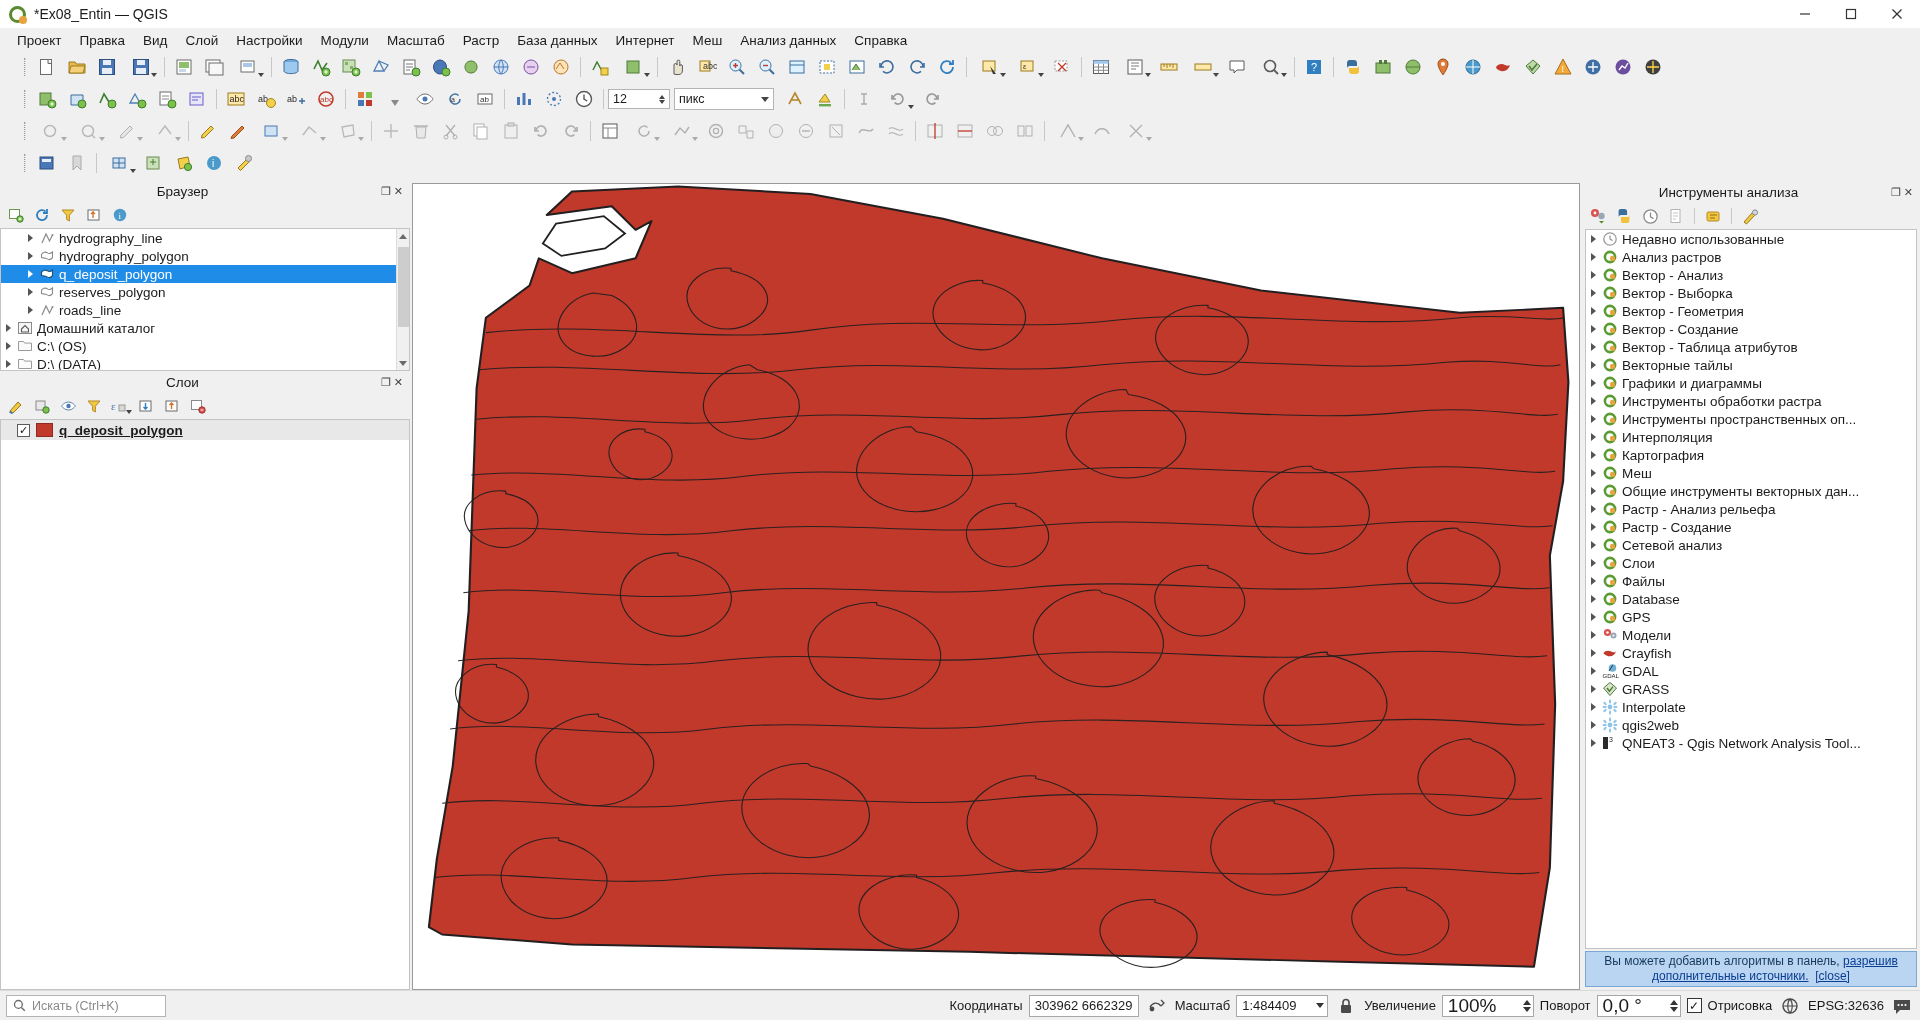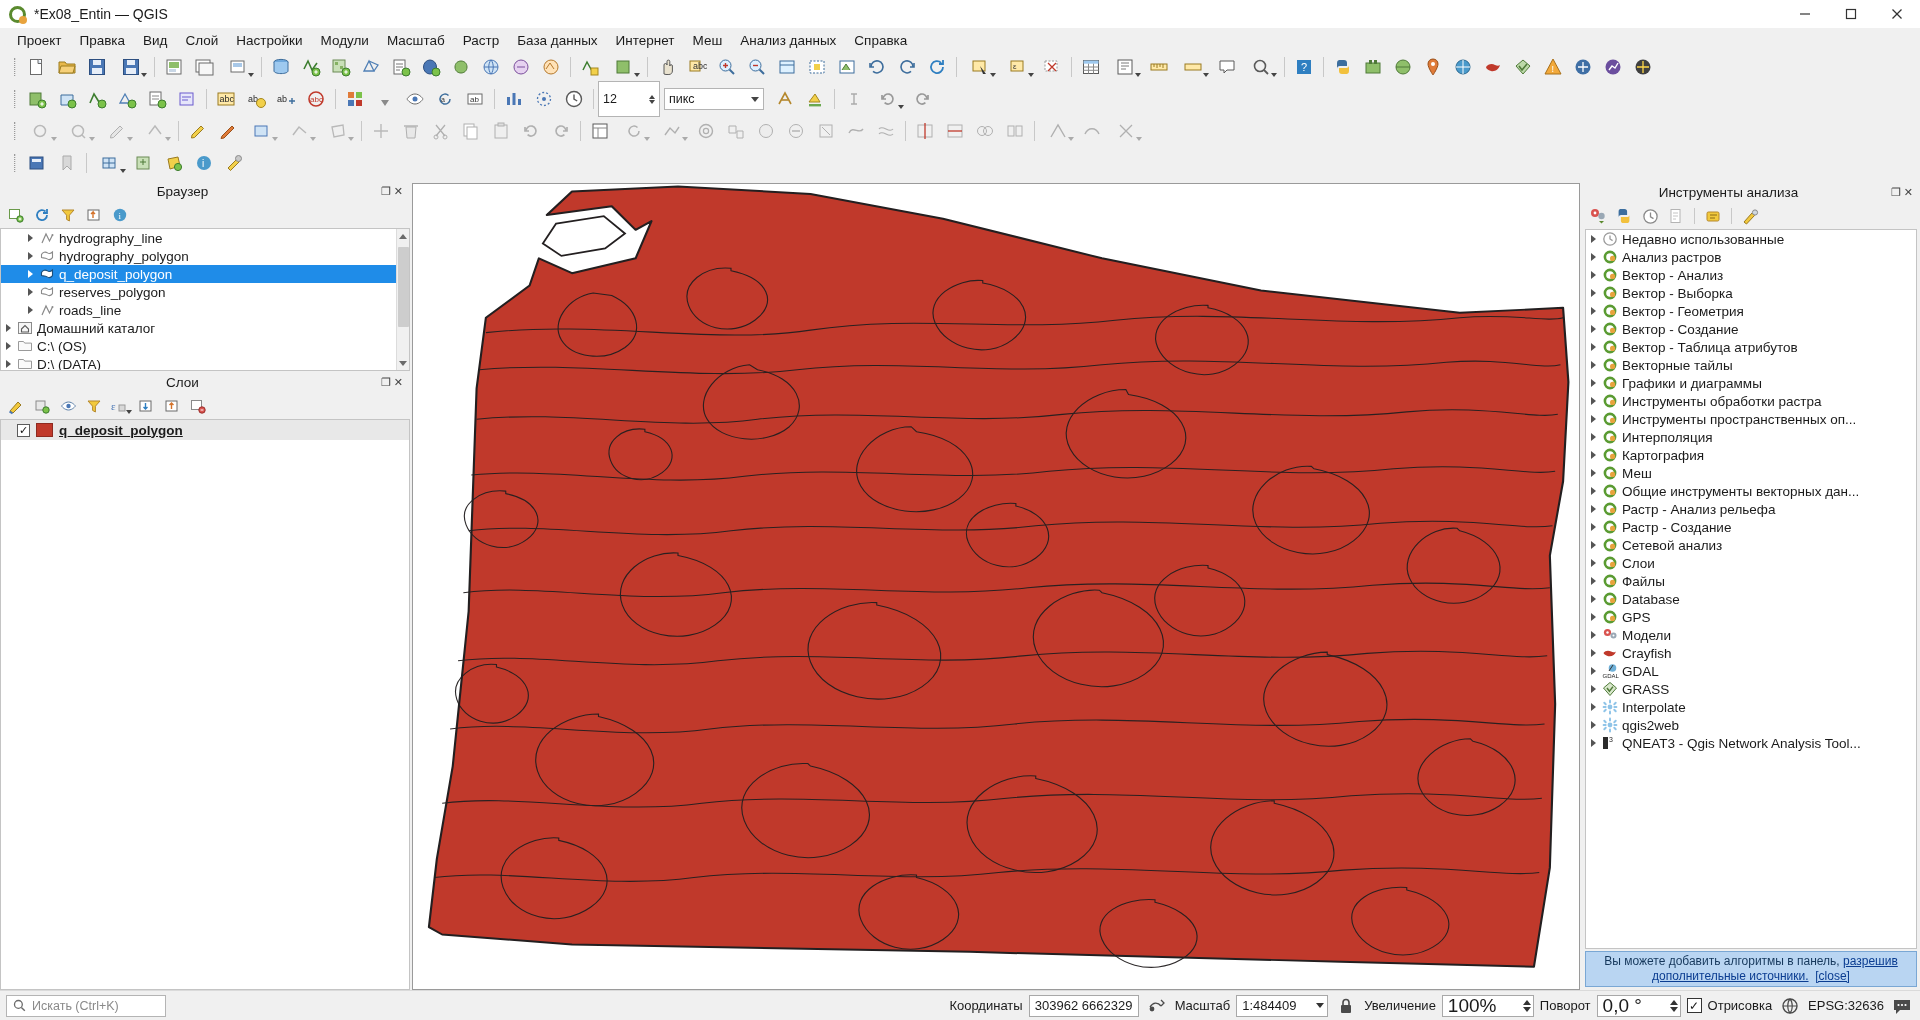--- a/index.html
+++ b/index.html
@@ -22,31 +22,31 @@
   .tb-spacer { flex:1; }
   .tb-btn { width:46px; height:29px; display:flex; align-items:center; justify-content:center; color:#3b3b3b; font-size:15px; }
   .tb-btn svg { display:block; }
 
   
   .menubar { height:22px; flex:0 0 22px; display:flex; align-items:center; background:#f0f0f0; padding-left:8px; }
   .menu-item { padding:2px 9px; font-size:13.5px; color:#1b1b1b; white-space:nowrap; }
 
   
   .toolbars { flex:0 0 auto; background:#f0f0f0; padding-bottom:2px; }
-  .toolrow { height:32px; display:flex; align-items:center; padding-left:8px; }
+  .toolrow { height:32px; display:flex; align-items:center; padding-left:18px; }
   .grip { width:8px; height:22px; margin:0 3px; display:flex; align-items:center; justify-content:center; }
   .grip i { display:block; width:2px; height:18px; border-left:1px dotted #9a9a9a; border-right:1px dotted #d8d8d8; }
   .tbtn { width:30px; height:28px; display:flex; align-items:center; justify-content:center; position:relative; border:1px solid transparent; border-radius:2px; }
   .tbtn.wide { width:38px; }
   .sep { width:1px; height:20px; background:#c8c8c8; margin:0 4px; }
   .caret { position:absolute; right:2px; bottom:3px; width:0; height:0; border-left:3px solid transparent; border-right:3px solid transparent; border-top:4px solid #444; }
   .ico { width:20px; height:20px; display:block; }
 
   
-  .tb-spin { height:36px; width:62px; border:1px solid #b4b4b4; background:#fff; display:flex; align-items:center; padding:0 4px; font-size:12.5px; }
+  .tb-spin { height:20px; width:62px; border:1px solid #b4b4b4; background:#fff; display:flex; align-items:center; padding:0 4px; font-size:12.5px; }
   .tb-spin .sp { margin-left:auto; display:flex; flex-direction:column; gap:1px;}
   .tb-spin .sp i { width:0;height:0;border-left:3px solid transparent;border-right:3px solid transparent;}
   .tb-spin .sp i.up { border-bottom:4px solid #444; }
   .tb-spin .sp i.dn { border-top:4px solid #444; }
   .tb-combo { height:22px; width:100px; border:1px solid #b4b4b4; background:#fff; display:flex; align-items:center; padding:0 4px; font-size:12.5px; }
   .tb-combo .arr { margin-left:auto; width:0;height:0;border-left:4px solid transparent;border-right:4px solid transparent;border-top:5px solid #444; }
 
   
   .bodyrow { flex:1 1 auto; display:flex; min-height:0; }
 

